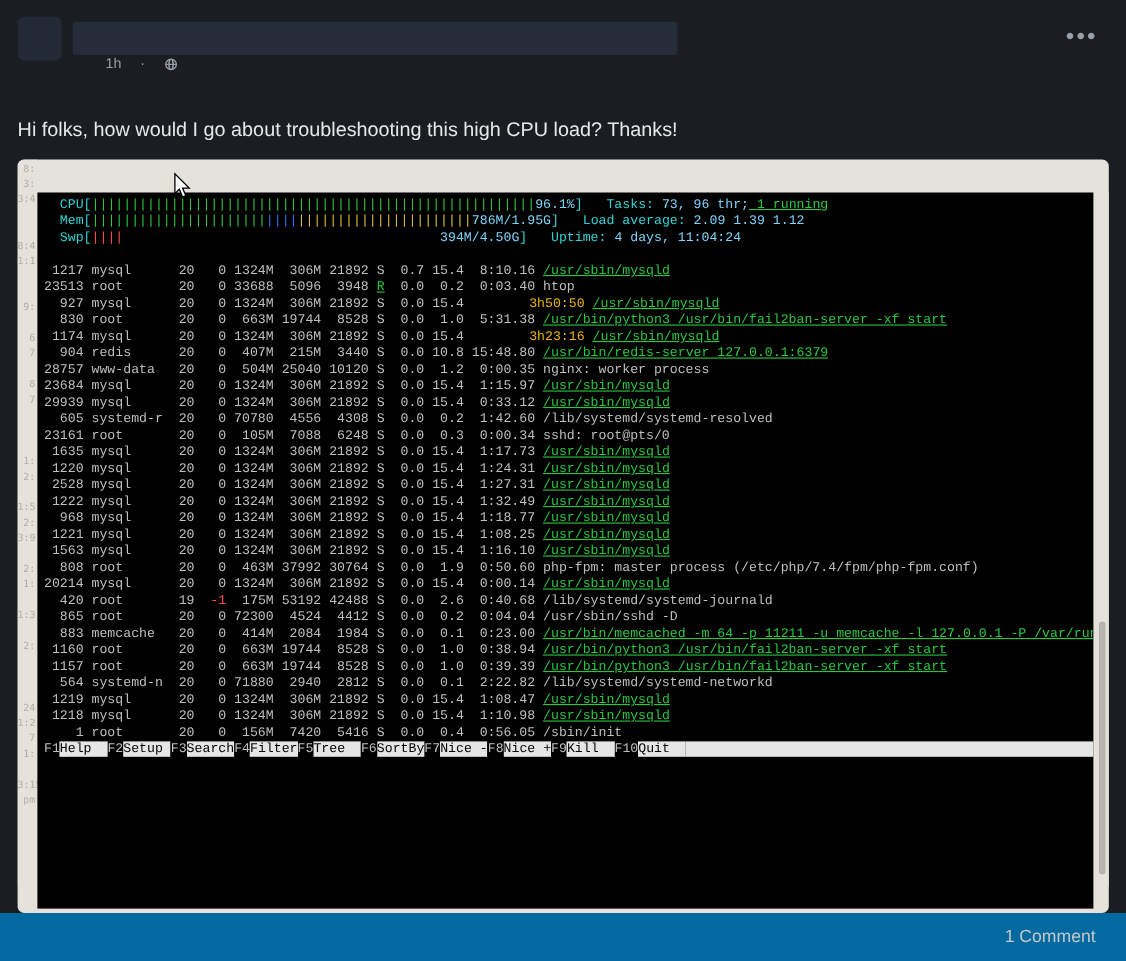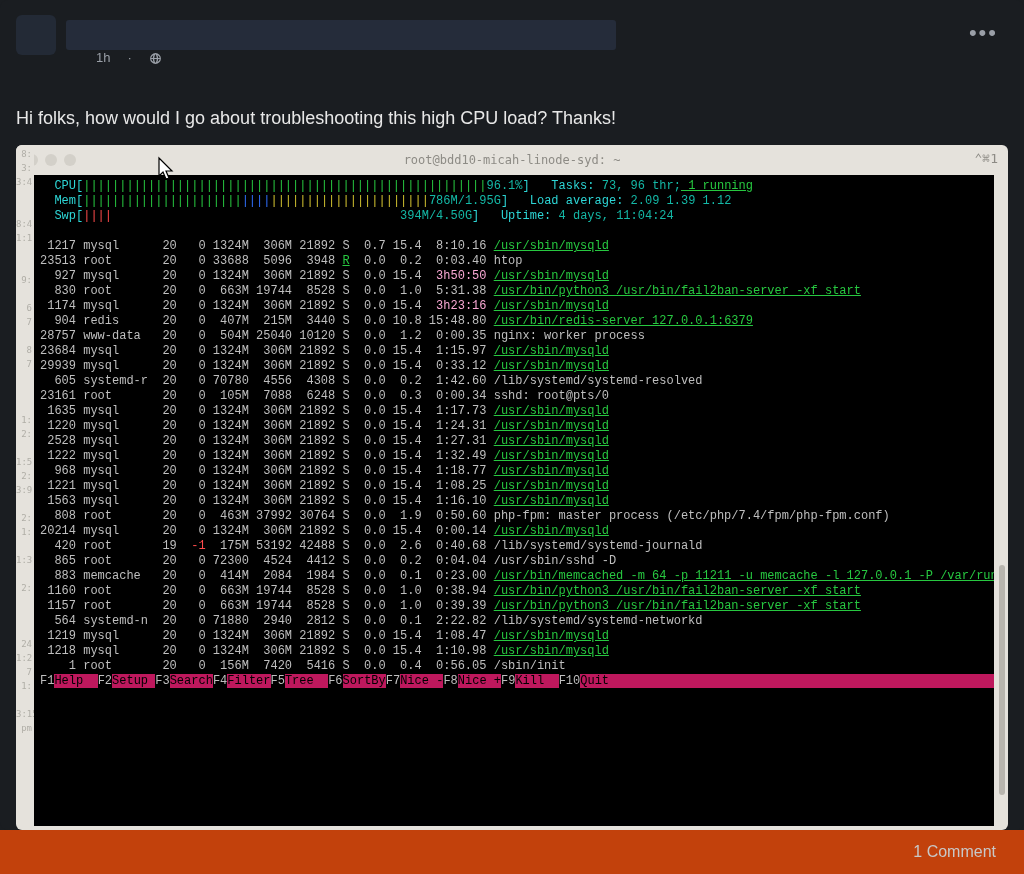--- a/index.html
+++ b/index.html
@@ -122,44 +122,44 @@
     font-size: 12px;
     line-height: 15px;
     color:#bfbfbf;
     padding: 4px 6px 0 6px;
     white-space: pre;
     overflow:hidden;
   }
   .cyan { color:#2dd6d6; }
   .green { color:#27c840;text-decoration:underline; }
   .red { color:#ff4b4b; }
-  .orange { color:#f9a8d4; }
-  .grey { color:#14b8a6; }
+  .orange { color:#eab308;margin-left:45px; }
+  .grey { color:#7dd3fc; }
   .header-row { background:#00e600; color:#000; display:block; }
   .hl-row { background:#0aa8a8; color:#000; display:block; }
   .hl-row .redact { background:#0c5757; display:inline-block; height:12px; vertical-align:middle; }
   .fn-bar { color:#000; }
   .fn-bar .key { color:#bfbfbf; background:#000; }
-  .fn-bar .lbl { background:#be185d; color:#000; }
+  .fn-bar .lbl { background:#e5e5e5; color:#000; }
   .bar-fill-g { color:#27c840; }
   .bar-fill-r { color:#ff4b4b; }
   .bar-fill-b { color:#3070ff; }
   .bar-fill-y { color:#d0c030; }
 
   .footer {
     position:absolute;
     bottom:0; left:0; right:0;
     height:44px;
     display:flex;
     justify-content:flex-end;
     align-items:center;
     padding-right:28px;
     font-size:16px;
     color:#c8c8c8;
-    background:#c2410c;
+    background:#0369a1;
   }
 </style>
 </head>
 <body>
 
 <div class="post">
   <div class="post-header">
     <div class="avatar-placeholder"></div>
     <div class="name-block"></div>
     <div class="more-btn">•••</div>
@@ -169,29 +169,20 @@
     <span>·</span>
     <span class="globe-icon">
       <svg viewBox="0 0 24 24">
           <path d="M12 2a10 10 0 100 20 10 10 0 000-20zm7.9 9h-3a16 16 0 00-1.3-5.6A8 8 0 0119.9 11zM12 4c.9 1 2 3.2 2.3 7h-4.6C10 7.2 11.1 5 12 4zM8.4 5.4A16 16 0 007.1 11h-3a8 8 0 014.3-5.6zM4.1 13h3a16 16 0 001.3 5.6A8 8 0 014.1 13zM12 20c-.9-1-2-3.2-2.3-7h4.6C14 16.8 12.9 19 12 20zm3.6-1.4A16 16 0 0016.9 13h3a8 8 0 01-4.3 5.6z"></path>
         </svg>
     </span>
   </div>
   <div class="post-text">Hi folks, how would I go about troubleshooting this high CPU load? Thanks!</div>
 
   <div class="term-window">
-    <div class="term-titlebar">
-      <div class="traffic">
-        <div class="tl"></div>
-        <div class="tl"></div>
-        <div class="tl"></div>
-      </div>
-      <div class="term-title">root@bdd10-micah-linode-syd: ~</div>
-      <div class="term-close">⌃⌘1</div>
-    </div>
     <div class="blur-left" id="edge-ticks">8:<br>3:<br>3:4<br>&nbsp;<br>&nbsp;<br>8:4<br>1:1<br>&nbsp;<br>&nbsp;<br>9:<br>&nbsp;<br>6<br>7<br>&nbsp;<br>8<br>7<br>&nbsp;<br>&nbsp;<br>&nbsp;<br>1:<br>2:<br>&nbsp;<br>1:5<br>2:<br>3:9<br>&nbsp;<br>2:<br>1:<br>&nbsp;<br>1:3<br>&nbsp;<br>2:<br>&nbsp;<br>&nbsp;<br>&nbsp;<br>24<br>1:2<br>7<br>1:<br>&nbsp;<br>3:15 pm</div>
     <div class="blur-right">
       <div class="scroll-thumb"></div>
     </div>
     <div class="term-body" id="term-body">  <span class="cyan">CPU</span><span class="cyan">[</span><span class="bar-fill-g">||||||||||||||||||||||||||||||||||||||||||||||||||||||||</span><span class="grey">96.1%</span><span class="cyan">]</span>   <span class="cyan">Tasks:</span> <span class="grey">73, 96 thr;</span><span class="green"> 1 running</span>
   <span class="cyan">Mem</span><span class="cyan">[</span><span class="bar-fill-g">||||||||||||||||||||||</span><span class="bar-fill-b">||||</span><span class="bar-fill-y">||||||||||||||||||||||</span><span class="grey">786M/1.95G</span><span class="cyan">]</span>   <span class="cyan">Load average:</span> <span class="grey">2.09 1.39 1.12</span>
   <span class="cyan">Swp</span><span class="cyan">[</span><span class="bar-fill-r">||||</span>                                        <span class="grey">394M/4.50G</span><span class="cyan">]</span>   <span class="cyan">Uptime:</span> <span class="grey">4 days, 11:04:24</span>
 
  1217 mysql      20   0 1324M  306M 21892 S  0.7 15.4  8:10.16 <span class="green">/usr/sbin/mysqld</span>
 23513 root       20   0 33688  5096  3948 <span class="green">R</span>  0.0  0.2  0:03.40 htop

